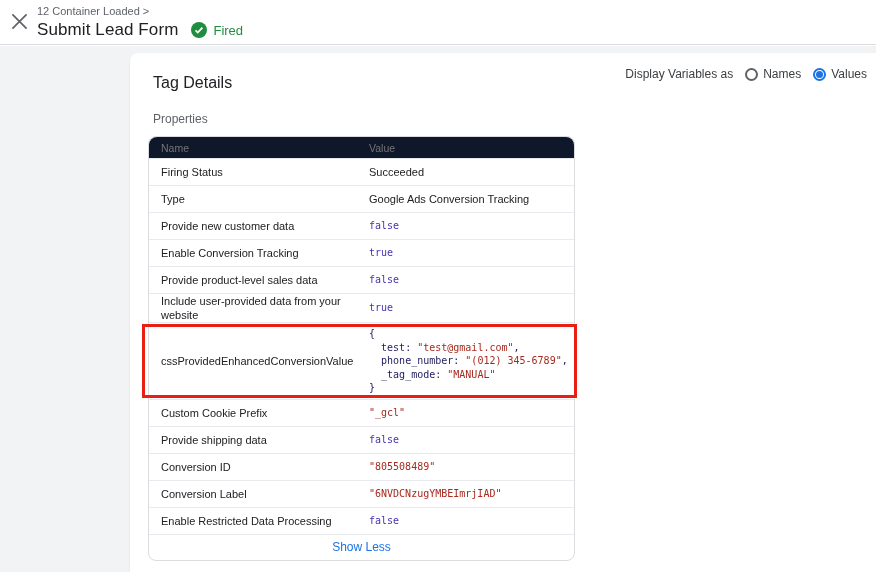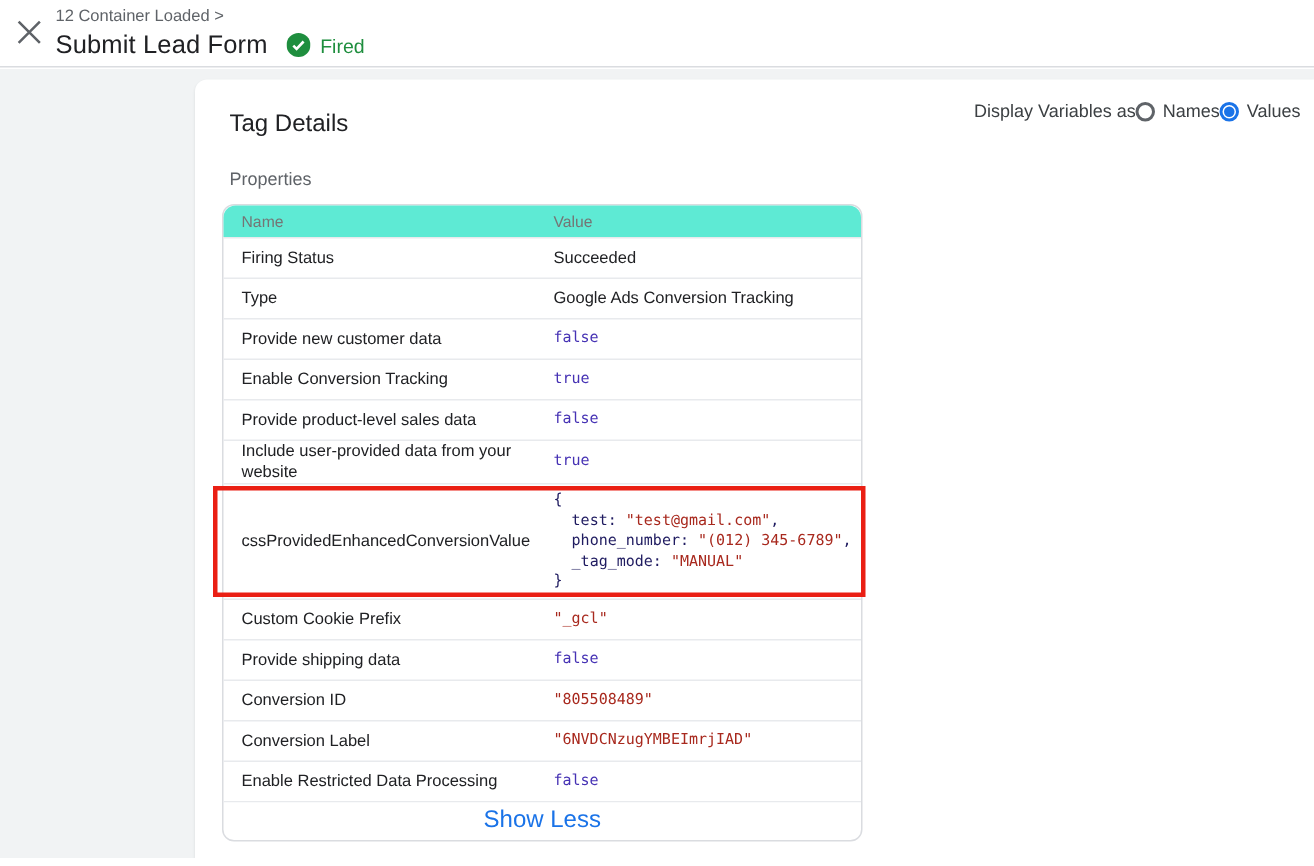--- a/index.html
+++ b/index.html
@@ -22,44 +22,44 @@
   .badge svg{display:block;}
   .badge-label{font-size:13px;font-weight:500;color:var(--green);}
 
   
   .page{position:absolute;top:46px;left:0;right:0;height:526px;background:#f1f3f4;}
   .card{position:absolute;left:130px;top:7px;right:0;bottom:0;background:#fff;border-radius:8px 0 0 0;box-shadow:0 1px 2px rgba(60,64,67,.12);}
   .card-title{font-size:16px;font-weight:400;color:var(--ink);margin:20px 0 0 23px;line-height:20px;}
   .section-label{font-size:12px;color:var(--gray);margin:19px 0 0 23px;line-height:15px;}
 
   
-  .display-vars{position:absolute;top:14px;right:9px;display:flex;align-items:center;gap:0;font-size:12px;color:#3c4043;}
+  .display-vars{position:absolute;top:14px;right:9px;display:flex;align-items:center;gap:12px;font-size:12px;color:#3c4043;}
   .radio-opt{display:flex;align-items:center;gap:5px;cursor:pointer;}
   .rb{width:13px;height:13px;border-radius:50%;border:2px solid var(--gray);display:inline-block;position:relative;background:#fff;flex:none;}
   .radio-opt.selected .rb{border-color:var(--blue);}
   .radio-opt.selected .rb::after{content:"";position:absolute;left:50%;top:50%;width:7px;height:7px;margin:-3.5px 0 0 -3.5px;border-radius:50%;background:var(--blue);}
 
   
   .ptable{margin:9px 0 0 18px;width:427px;border:1px solid var(--border);border-radius:8px;background:#fff;}
-  .t-head{display:flex;height:21px;align-items:center;background:#5eead4;border-radius:8px 8px 0 0;color:#757575;font-size:10.5px;font-weight:500;}
+  .t-head{display:flex;height:21px;align-items:center;background:#0f172a;border-radius:8px 8px 0 0;color:#757575;font-size:10.5px;font-weight:500;}
   .col-name{flex:0 0 220px;padding-left:12px;}
   .col-value{flex:1;}
   .t-row{display:flex;align-items:center;min-height:27px;border-top:1px solid var(--row-border);position:relative;}
   .cell-name{flex:0 0 220px;padding-left:12px;font-size:11px;color:var(--ink);line-height:14px;}
   .cell-value{flex:1;font-size:11px;color:var(--ink);padding:4px 2px 4px 0;}
   .cell-value .vline{white-space:pre;line-height:14px;}
   .cell-value.mono .vline{font-family:"DejaVu Sans Mono",monospace;font-size:10px;line-height:13.6px;}
   .tok-text{color:var(--ink);}
   .tok-plain{color:var(--ink);}
   .tok-keyword{color:var(--tok-kw);}
   .tok-string{color:var(--tok-str);}
   .tok-key{color:var(--tok-key);}
   .red-box{position:absolute;left:-7px;right:-3px;top:1px;bottom:1px;border:3px solid var(--red-annot);pointer-events:none;z-index:3;}
   .t-footer{border-top:1px solid var(--row-border);height:26px;display:flex;align-items:center;justify-content:center;border-radius:0 0 8px 8px;}
-  .show-less{font-size:16px;font-weight:500;color:var(--blue);cursor:pointer;text-decoration:none;}
+  .show-less{font-size:12px;font-weight:500;color:var(--blue);cursor:pointer;text-decoration:none;}
 
   .bottom-strip{position:absolute;left:0;right:0;bottom:0;height:5px;background:#fff;}
 </style>
 </head>
 <body>
 
 <div class="topbar">
   <button class="close-btn" aria-label="Close">
     <svg width="17" height="17" viewBox="0 0 18 18">
       <path d="M1.5 1.5 L16.5 16.5 M16.5 1.5 L1.5 16.5" stroke="#5f6368" stroke-width="1.8" fill="none"></path>

